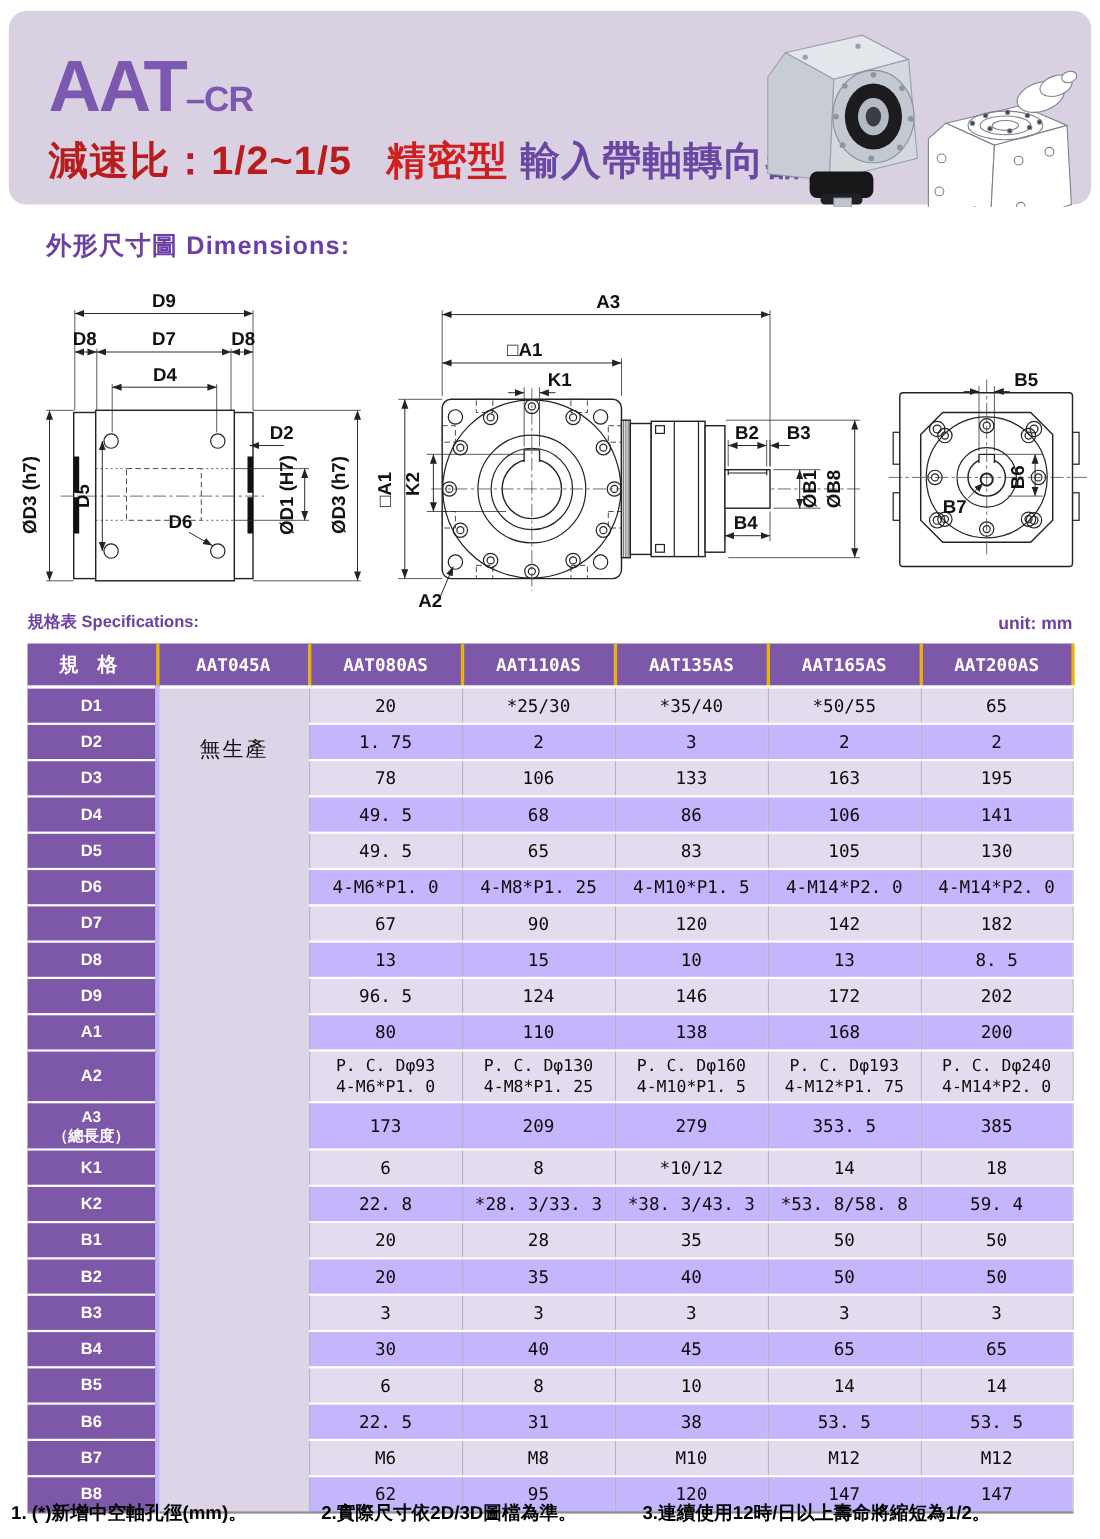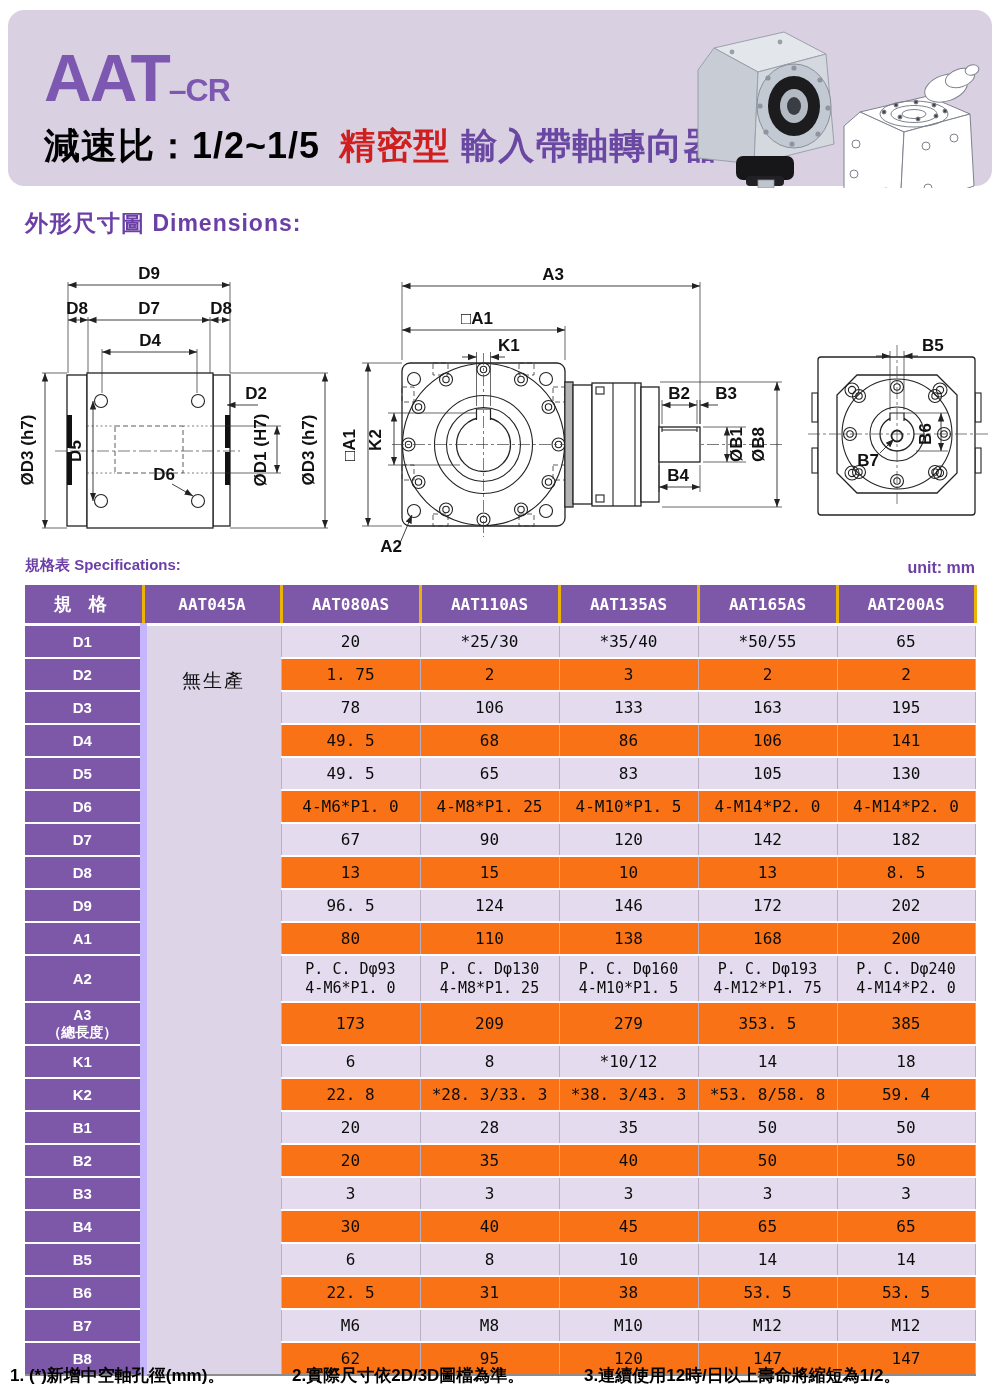--- a/index.html
+++ b/index.html
@@ -5,26 +5,26 @@
   html,body{margin:0;padding:0;background:#fff;}
   .page{position:relative;width:1000px;height:1399px;background:#fff;overflow:hidden;
         font-family:"Liberation Sans", sans-serif;}
   
   .banner{position:absolute;left:8px;top:10px;width:984px;height:176px;background:#d9d0e2;border-radius:16px;}
   .b-line1{position:absolute;left:36px;top:30px;display:flex;align-items:baseline;white-space:nowrap;}
   .b-model{font-size:66px;font-weight:bold;color:#7d58b0;letter-spacing:-2px;}
   .b-model-sfx{font-size:32px;font-weight:bold;color:#7d58b0;letter-spacing:-1px;}
   .b-cn{font-size:43px;font-weight:bold;color:#6a47a2;margin-left:14px;letter-spacing:1px;}
   .b-line2{position:absolute;left:36px;top:112px;white-space:nowrap;font-size:36px;font-weight:bold;letter-spacing:1px;}
-  .b-ratio{color:#000000;}
-  .b-red{color:#cf1f1f;margin-left:8px;}
+  .b-ratio{color:#b91c1c;}
+  .b-red{color:#cf1f1f;margin-left:20px;}
   .b-rest{color:#6a47a2;}
   .b-art{position:absolute;right:4px;top:6px;}
   
-  .dim-heading{position:absolute;left:25px;top:208px;font-size:23px;font-weight:bold;color:#6b3fa5;letter-spacing:1px;}
+  .dim-heading{position:absolute;left:42px;top:208px;font-size:23px;font-weight:bold;color:#6b3fa5;letter-spacing:1px;}
   .spec-heading{position:absolute;left:25px;top:556px;font-size:15px;font-weight:bold;color:#6b3fa5;}
   .unit-label{position:absolute;right:25px;top:559px;font-size:16px;font-weight:bold;color:#6b3fa5;}
   
   .drawings{position:absolute;left:0;top:250px;width:1000px;height:310px;}
   .drawings svg{display:block;}
   .ol{stroke:#232323;stroke-width:1.3;fill:#fff;}
   .ol2{stroke:#232323;stroke-width:1.1;fill:none;}
   .thin{stroke:#2a2a2a;stroke-width:0.7;fill:none;}
   .dim{stroke:#2a2a2a;stroke-width:0.9;fill:none;}
   .cl{stroke:#444;stroke-width:0.7;fill:none;stroke-dasharray:12 3 3 3;}
@@ -32,30 +32,30 @@
   .dot{stroke:#444;stroke-width:0.7;fill:none;stroke-dasharray:2 2.5;}
   .thick{stroke:#111;stroke-width:5;fill:none;}
   .lbl{font-family:"Liberation Sans",sans-serif;font-size:17px;font-weight:bold;fill:#111;}
   
   table.spec{position:absolute;left:25px;top:585px;width:950px;border-collapse:collapse;table-layout:fixed;}
   table.spec th{background:#7e58a8;color:#fff;font-size:16px;font-weight:bold;height:36px;
      border-right:3px solid #eab308;border-bottom:3px solid #fff;
      font-family:"DejaVu Sans Mono","Liberation Sans",monospace;}
   table.spec th.corner{font-family:"Liberation Sans",sans-serif;font-size:18px;letter-spacing:6px;}
   td.rowlbl{background:#7e58a8;color:#fff;font-size:15px;font-weight:bold;text-align:center;
-     border-right:7px solid #c4b5fd;border-bottom:2.5px solid #fff;white-space:pre-line;line-height:1.15;}
+     border-right:4px solid #c4b5fd;border-bottom:2.5px solid #fff;white-space:pre-line;line-height:1.15;}
   td.merged{background:#ddd4e8;vertical-align:top;text-align:center;padding-top:42px;
      font-size:19px;color:#111;letter-spacing:2px;
      border-right:1.5px solid #b9b0c6;border-bottom:2px solid #8d8d8d;}
   td.val{text-align:center;font-size:16px;color:#0c0c0c;height:29px;
      font-family:"DejaVu Sans Mono","Liberation Mono",monospace;
      border-right:1.5px solid #b9b0c6;border-bottom:2.5px solid #fff;
      white-space:pre-line;line-height:1.25;}
   tr.light td.val{background:#e4dcee;}
-  tr.white td.val{background:#f97316;}
+  tr.white td.val{background:#c4b5fd;}
   tr.tall td.val{height:43px;font-size:15px;}
   tr.tall2 td.val{height:39px;}
   tr.tall td.rowlbl{height:43px;}
   tr.tall2 td.rowlbl{font-size:14px;}
   tr.last td{border-bottom:2px solid #8d8d8d;}
   
   .footnotes{position:absolute;left:0;top:1364px;width:1000px;font-size:17px;font-weight:600;color:#000;}
   .fn{position:absolute;white-space:nowrap;}
   .fn1{left:10px;} .fn2{left:292px;} .fn3{left:584px;}
 </style>

